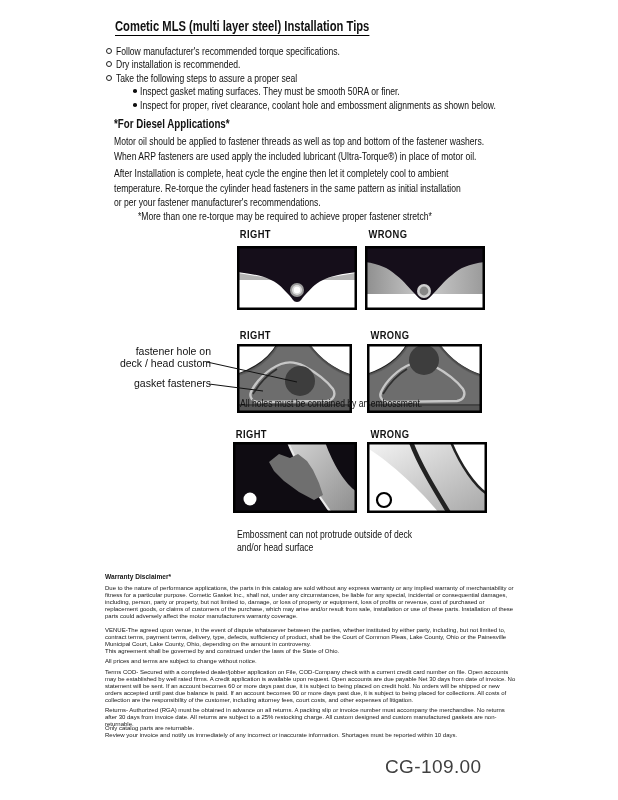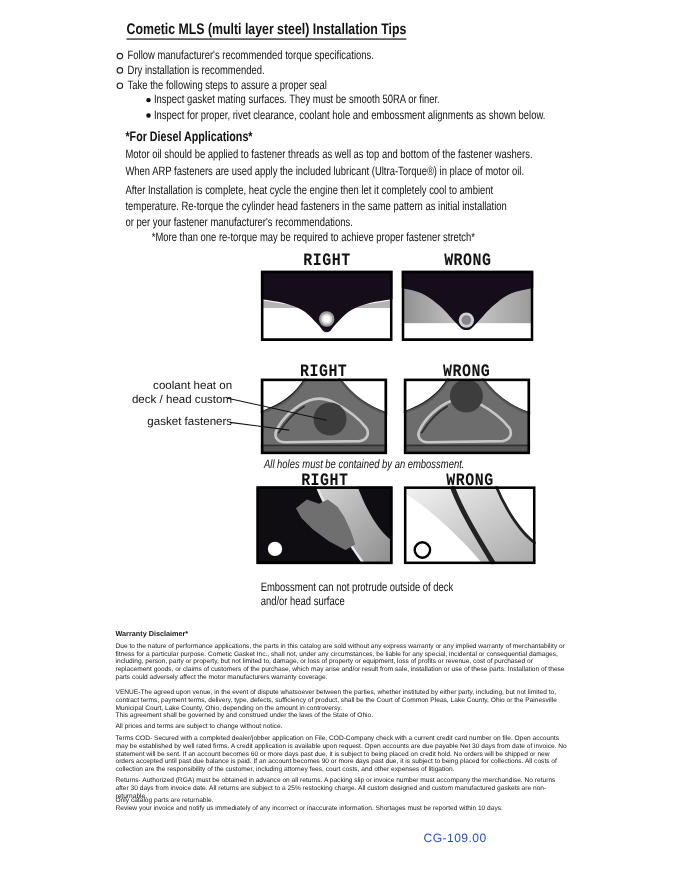--- a/index.html
+++ b/index.html
@@ -14,29 +14,29 @@
   .bullets{left:106px;top:44px;font-size:11px;}
   .b-row{display:flex;align-items:center;height:13.5px;}
   .b-mark{width:4px;height:4px;border:1px solid #222;border-radius:50%;margin-right:4px;flex:0 0 auto;}
   .sb-row{display:flex;align-items:center;height:13.5px;padding-left:27px;}
   .sb-mark{width:3.6px;height:3.6px;background:#111;border-radius:50%;margin-right:3px;flex:0 0 auto;}
   .diesel-h{left:114px;top:117px;font-size:12.5px;font-weight:bold;}
   .para{font-size:11px;line-height:14.5px;}
   .p1{left:114px;top:134px;}
   .p2{left:114px;top:166px;}
   .note{left:114px;top:210px;font-size:11px;margin-left:24px;}
-  .dlabel{font-size:16px;font-weight:bold;letter-spacing:0.5px;text-align:center;font-family:Liberation Mono, monospace;}
+  .dlabel{font-size:11px;font-weight:bold;letter-spacing:0.5px;text-align:left;}
   .dlabel span{display:inline-block;transform:scaleX(0.85);}
   .dbox{position:absolute;}
   .dbox svg{display:block;}
   .caption{font-size:11px;line-height:12.5px;}
   .side-label{font-size:10.5px;line-height:12px;text-align:right;}
   .warr{font-size:6px;line-height:6.9px;width:412px;color:#161616;}
   .warr-h{font-size:6.6px;font-weight:bold;}
-  .code{font-size:11px;letter-spacing:0.4px;color:#1d4ed8;}
+  .code{font-size:19px;letter-spacing:0.4px;color:#404040;}
 </style>
 </head>
 <body>
 
 <div class="page">
 
   <div class="abs title">
     <span class="cx">Cometic MLS (multi layer steel) Installation Tips</span>
   </div>
 
@@ -110,21 +110,21 @@
       <circle cx="59" cy="45" r="7" fill="#cfcfcf"></circle>
       <circle cx="59" cy="45" r="4.4" fill="#868686"></circle>
       <rect x="1.25" y="1.25" width="117.5" height="61.5" fill="none" stroke="#000" stroke-width="2.5"></rect>
     </svg>
   </div>
 
   <div class="abs dlabel" style="left:237px;top:329px;width:115px;"><span>RIGHT</span></div>
   <div class="abs dlabel" style="left:367px;top:329px;width:115px;"><span>WRONG</span></div>
 
   <div class="abs side-label" style="left:118px;top:345px;width:93px;">
-    <div>coolant heat on</div>
+    <div>fastener hole on</div>
     <div>deck / head custom</div>
   </div>
   <div class="abs side-label" style="left:118px;top:377px;width:93px;">
     <div>gasket fasteners</div>
   </div>
 
   <div class="dbox" style="left:237px;top:344px;">
     <svg width="115" height="69" viewBox="0 0 115 69">
       <rect width="115" height="69" fill="#6d6d6d"></rect>
       <rect y="60" width="115" height="9" fill="#565656"></rect>
@@ -153,21 +153,21 @@
       <circle cx="57" cy="16" r="15" fill="#3d3d3d"></circle>
       <rect x="1.25" y="1.25" width="112.5" height="66.5" fill="none" stroke="#000" stroke-width="2.5"></rect>
     </svg>
   </div>
 
   <svg class="abs" style="left:203px;top:348px;z-index:5;" width="104" height="50" viewBox="0 0 104 50">
     <line x1="4" y1="14" x2="94" y2="34" stroke="#111" stroke-width="1"></line>
     <line x1="6" y1="36" x2="60" y2="43" stroke="#111" stroke-width="1"></line>
   </svg>
 
-  <div class="abs caption" style="left:240px;top:416px;font-style:italic;">
+  <div class="abs caption" style="left:240px;top:397px;">
     <span class="cx">All holes must be contained by an embossment.</span>
   </div>
 
   <div class="abs dlabel" style="left:233px;top:428px;width:124px;"><span>RIGHT</span></div>
   <div class="abs dlabel" style="left:367px;top:428px;width:120px;"><span>WRONG</span></div>
 
   <div class="dbox" style="left:233px;top:442px;">
     <svg width="124" height="71" viewBox="0 0 124 71">
       <defs>
         <linearGradient id="g3r" x1="0" y1="0" x2="1" y2="1">

